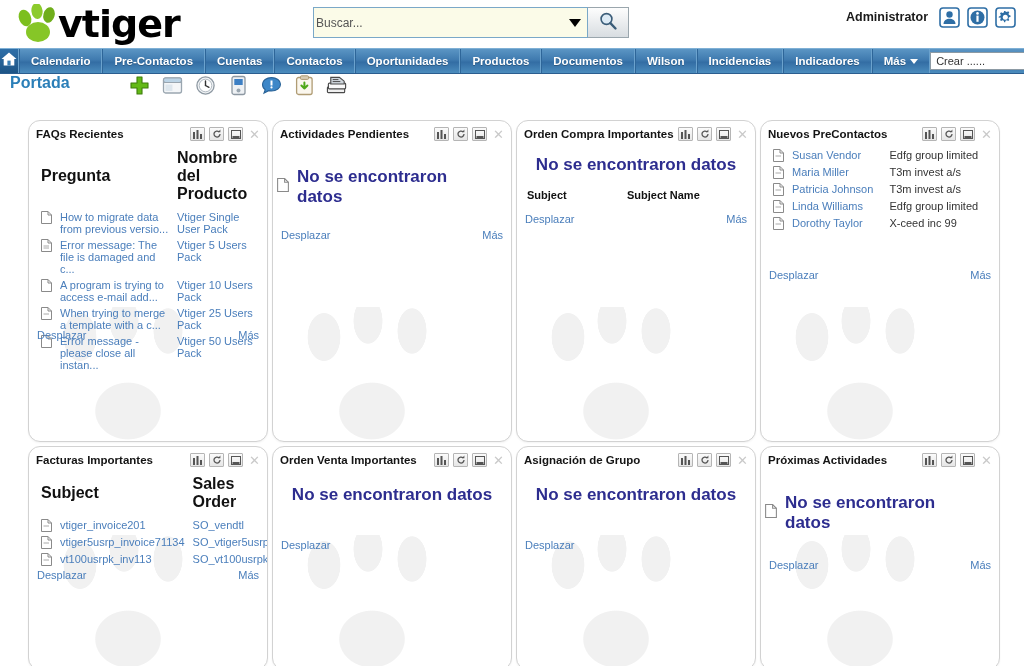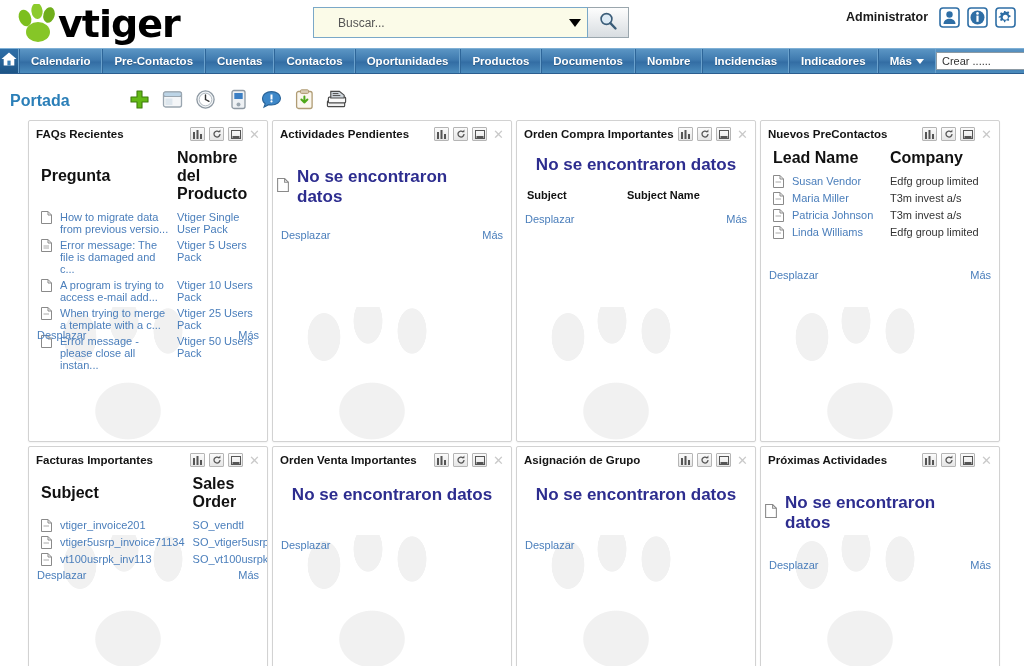--- a/index.html
+++ b/index.html
@@ -32,21 +32,21 @@
 
   .searchwrap {
     position: absolute; left: 313px; top: 7px;
     display: flex; height: 31px;
   }
   .searchbox {
     width: 275px; height: 31px;
     background: #fbfbe8;
     border: 1px solid #7aa8c8;
     display: flex; align-items: center;
-    padding: 0 24px;
+    padding: 0 2px;
     font-size: 12px; color: #444;
     position: relative;
   }
   .searchbox .ph { color: #555; font-size: 12px; }
   .search-caret {
     position: absolute; right: 6px; top: 50%; transform: translateY(-50%);
     width: 0; height: 0;
     border-left: 6px solid transparent;
     border-right: 6px solid transparent;
     border-top: 8px solid #000;
@@ -125,21 +125,21 @@
     width: 17px; height: 16px;
     background: linear-gradient(#fcfcfc, #dce0e4);
     border-left: 1px solid #8c9aa4;
     display: flex; align-items: center; justify-content: center;
   }
 
   
   .pagebar {
     height: 36px;
     background: #ffffff;
-    display: flex; align-items: flex-end;
+    display: flex; align-items: flex-start;
     padding-left: 10px;
   }
   .page-title {
     font-size: 16px; color: #2b7fb8; font-weight: bold;
     width: 118px;
   }
   .tool-icons { display: flex; align-items: center; gap: 11px; }
   .tool-ic {
     width: 22px; height: 22px;
     display: flex; align-items: center; justify-content: center;
@@ -157,21 +157,21 @@
     display: flex; gap: 4px;
     align-items: stretch;
   }
   .row1 { height: 322px; }
   .row2 { height: 224px; }
 
   .widget {
     flex: 1 1 0;
     background: #ffffff;
     border: 1px solid #d2d2d2;
-    border-radius: 2px;
+    border-radius: 12px;
     position: relative;
     overflow: hidden;
     box-shadow: 0 1px 2px rgba(0,0,0,.05);
   }
   .widget::after {
     content: "";
     position: absolute;
     left: 12%; bottom: -26px;
     width: 170px; height: 160px;
     background:
@@ -330,21 +330,21 @@
     </span>
   </div>
 
   <div class="nav-item">Calendario</div>
   <div class="nav-item">Pre-Contactos</div>
   <div class="nav-item">Cuentas</div>
   <div class="nav-item">Contactos</div>
   <div class="nav-item">Oportunidades</div>
   <div class="nav-item">Productos</div>
   <div class="nav-item">Documentos</div>
-  <div class="nav-item">Nombre</div>
+  <div class="nav-item">Wilson</div>
   <div class="nav-item">Incidencias</div>
   <div class="nav-item">Indicadores</div>
   <div class="nav-item nav-more">
     <span>Más</span>
     <i class="dn"></i>
   </div>
 
   <div class="nav-create">
     <div class="create-sel">
       <span>Crear ......</span>
@@ -605,24 +605,20 @@
                 <rect x="0.5" y="0.5" width="9" height="8" fill="none" stroke="#555" stroke-width="1"></rect>
                 <rect x="1.5" y="6" width="7" height="2" fill="#555"></rect>
               </svg>
             </span>
           <span class="wt close">✕</span>
         </span>
       </div>
       <div class="w-body">
         <table class="wtab">
           <tbody>
-              <tr>
-            <th colspan="2" class="h-first">Lead Name</th>
-            <th style="width:105px">Company</th>
-          </tr>
           <tr>
             <td class="c-icon"><svg class="docicon" width="11" height="13" viewBox="0 0 11 13">
                     <path d="M.5.5h6.5L10.5 4v8.5H.5z" fill="#fff" stroke="#8a8a8a"></path>
                     <path d="M7 .5V4h3.5" fill="none" stroke="#8a8a8a"></path>
                     <line x1="2.5" y1="7" x2="8" y2="7" stroke="#aaa"></line>
                   </svg></td>
             <td class="c-main"><a>Susan Vendor</a></td>
             <td class="c-sec">Edfg group limited</td>
           </tr>
           <tr>
@@ -644,20 +640,29 @@
             <td class="c-sec">T3m invest a/s</td>
           </tr>
           <tr>
             <td class="c-icon"><svg class="docicon" width="11" height="13" viewBox="0 0 11 13">
                     <path d="M.5.5h6.5L10.5 4v8.5H.5z" fill="#fff" stroke="#8a8a8a"></path>
                     <path d="M7 .5V4h3.5" fill="none" stroke="#8a8a8a"></path>
                     <line x1="2.5" y1="7" x2="8" y2="7" stroke="#aaa"></line>
                   </svg></td>
             <td class="c-main"><a>Linda Williams</a></td>
             <td class="c-sec">Edfg group limited</td>
+          </tr>
+          <tr>
+            <td class="c-icon"><svg class="docicon" width="11" height="13" viewBox="0 0 11 13">
+                    <path d="M.5.5h6.5L10.5 4v8.5H.5z" fill="#fff" stroke="#8a8a8a"></path>
+                    <path d="M7 .5V4h3.5" fill="none" stroke="#8a8a8a"></path>
+                    <line x1="2.5" y1="7" x2="8" y2="7" stroke="#aaa"></line>
+                  </svg></td>
+            <td class="c-main"><a>Dorothy Taylor</a></td>
+            <td class="c-sec">X-ceed inc 99</td>
           </tr>
         </tbody>
           </table>
       </div>
       <div class="w-foot" style="top:148px">
         <a>Desplazar</a>
         <a>Más</a>
       </div>
     </div>
   </div>

